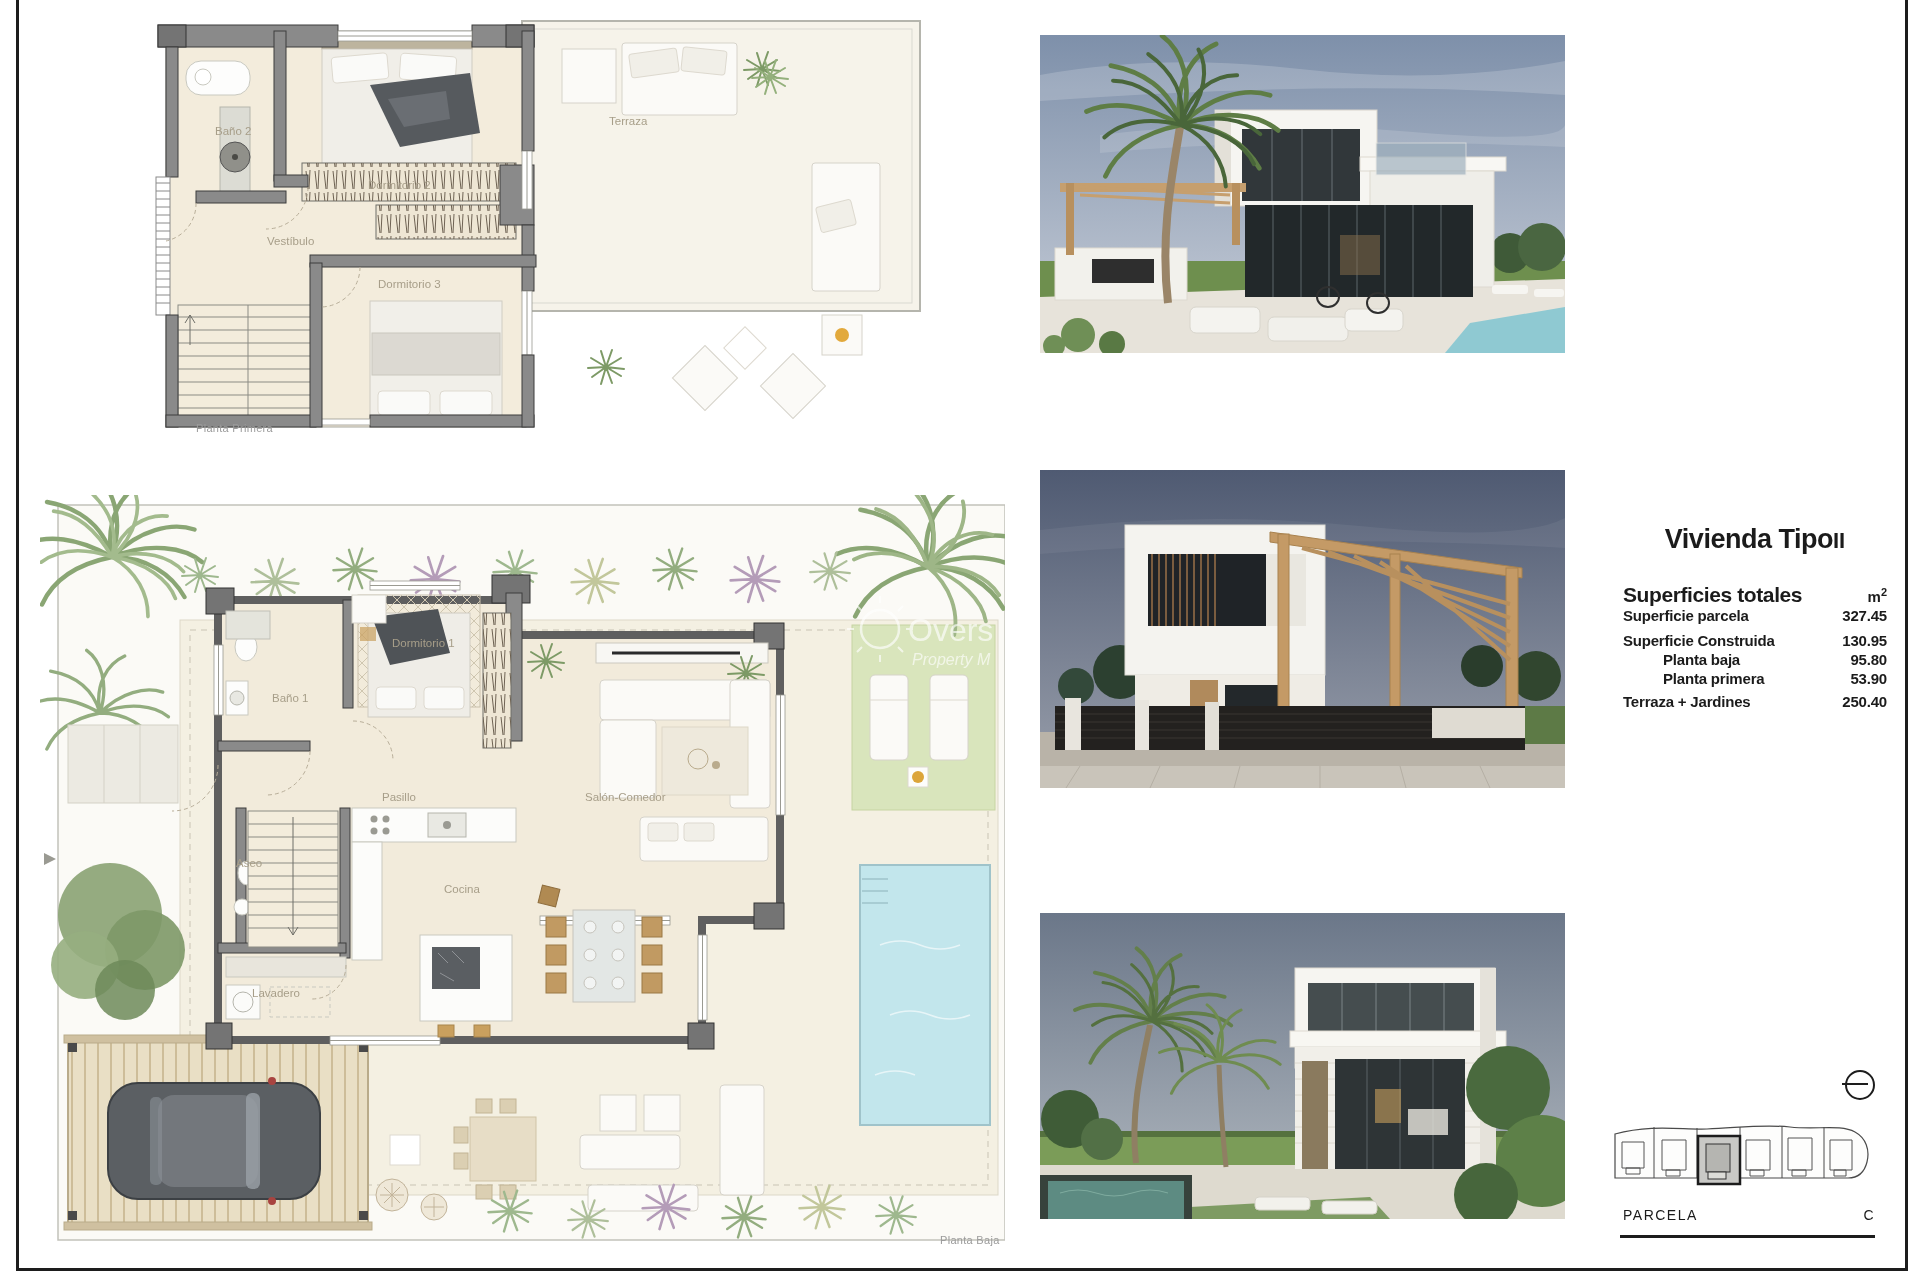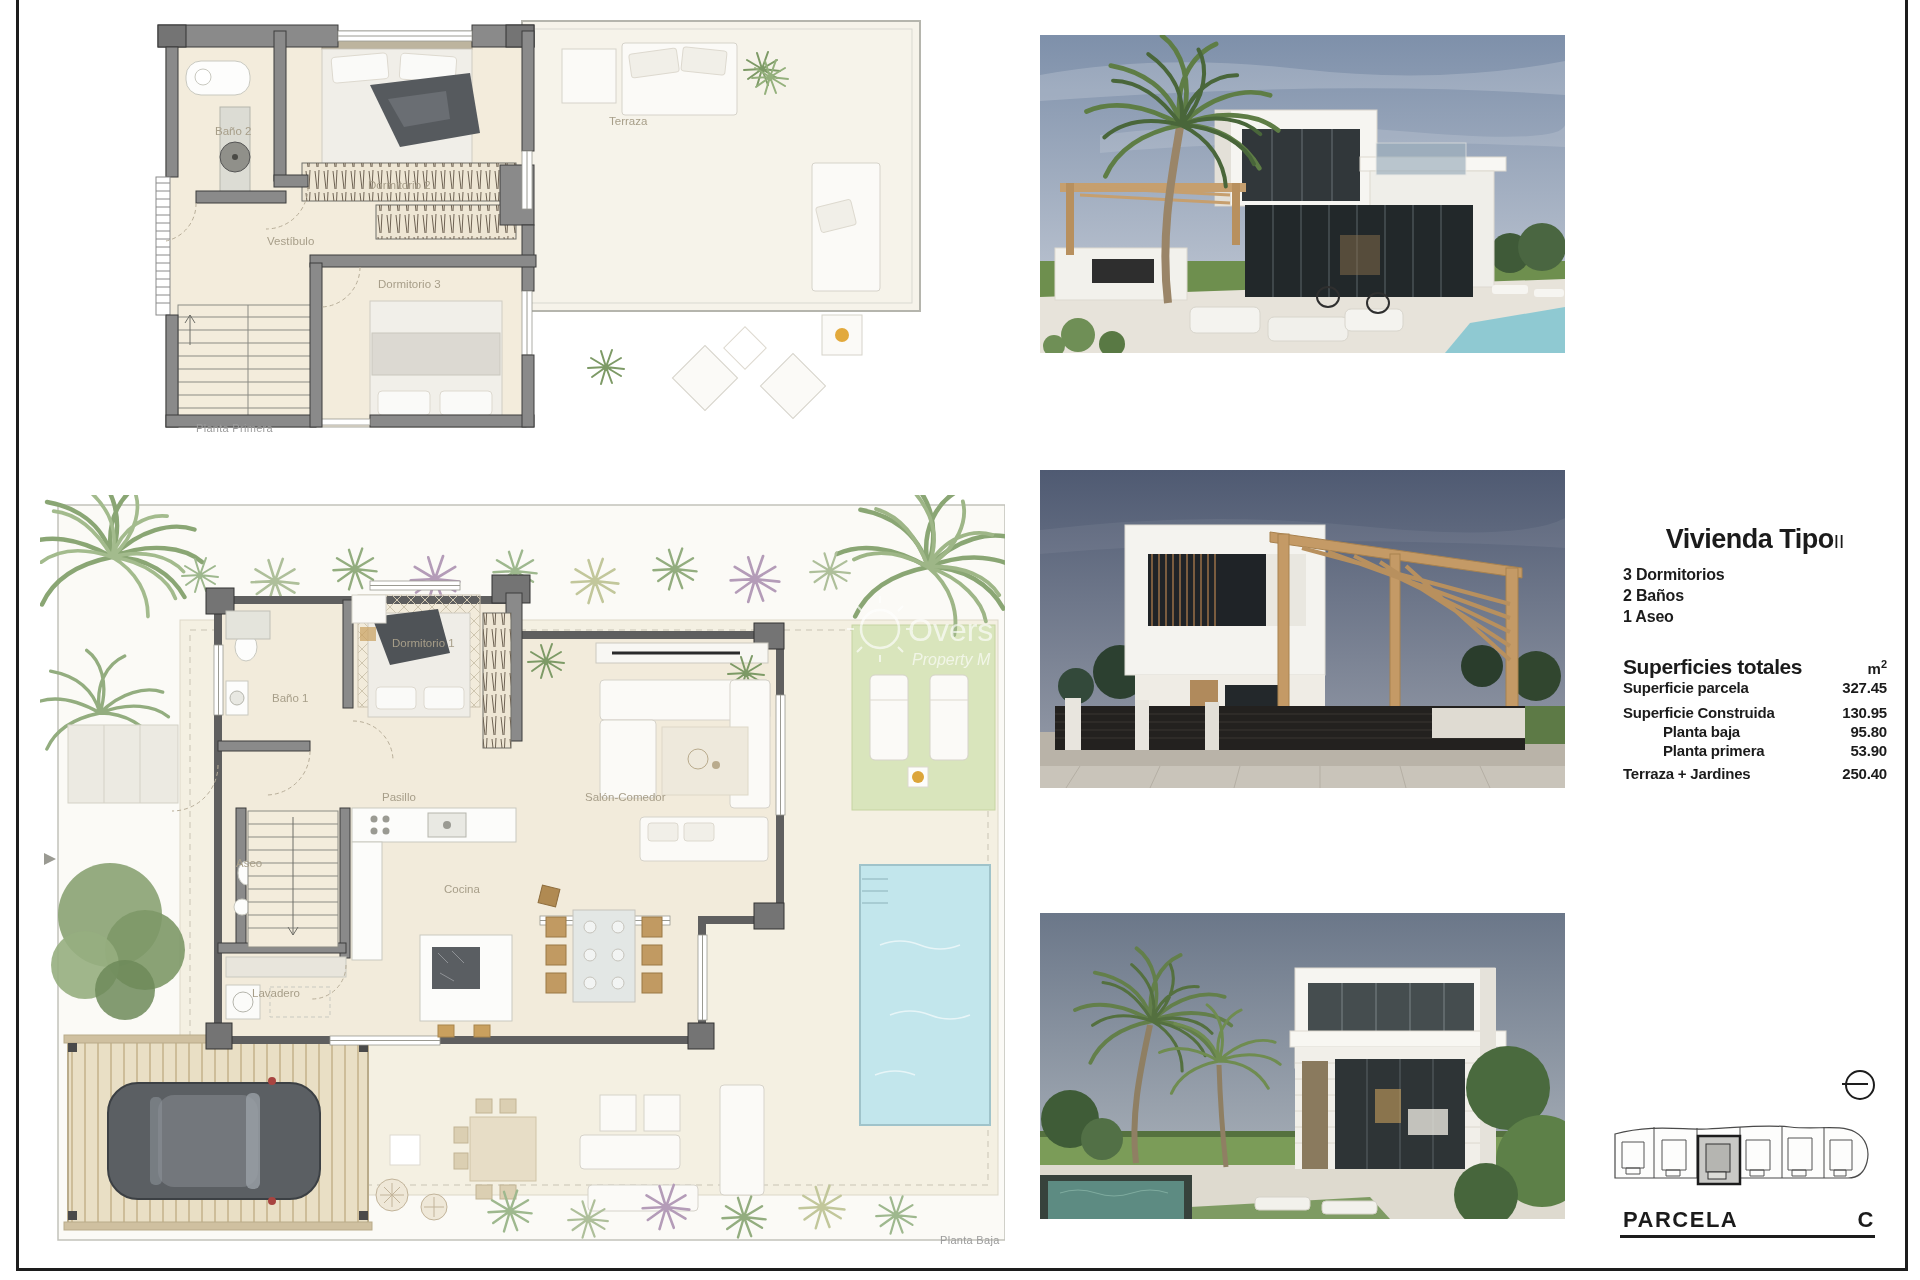--- a/index.html
+++ b/index.html
@@ -14,36 +14,36 @@
   .rlbl{font-size:11.5px;fill:#a79e89;}
   .wall{fill:#8a8a8a;stroke:#3d3d3d;stroke-width:1;}
   .wallD{fill:#747474;stroke:#333;stroke-width:1;}
   .furn{fill:#fbfaf7;stroke:#d6d3ca;stroke-width:1;}
   .winov{fill:#ffffff;stroke:#9a9a92;stroke-width:.8;}
   .doorarc{fill:none;stroke:#b8ae99;stroke-width:1;stroke-dasharray:4 3;}
   
   #info-panel{left:1623px;top:524px;width:264px;}
   .info-title-row{display:flex;justify-content:center;align-items:baseline;}
   .info-title{font-size:27px;font-weight:bold;letter-spacing:-.5px;}
-  .info-code{font-size:19px;font-weight:normal;}
+  .info-code{font-size:22px;font-weight:bold;}
   .feat{font-size:16px;font-weight:bold;line-height:21px;letter-spacing:-.2px;}
   .features{margin-top:9px;}
   .surf-row{display:flex;justify-content:space-between;align-items:baseline;margin-top:6px;}
   .surf-title{font-size:21px;font-weight:bold;letter-spacing:-.4px;}
   .surf-unit{font-size:15px;font-weight:bold;}
   .surf-unit sup{font-size:11px;}
   .rows{}
   .srow{display:flex;justify-content:space-between;font-size:15px;font-weight:bold;line-height:18px;letter-spacing:-.2px;}
   .srow.indent{padding-left:40px;}
   .mb7{margin-bottom:7px;}.mb1{margin-bottom:1px;}.mb5{margin-bottom:5px;}
   
   #compass{left:1845px;top:1070px;width:26px;height:26px;border:2px solid #1d1d1d;border-radius:50%;}
   #compass .needle{position:absolute;left:-5px;top:11px;width:26px;height:2px;background:#1d1d1d;}
   #parcela-labels{left:1623px;top:1207px;width:252px;display:flex;justify-content:space-between;}
-  .parcela-txt{font-size:22px;font-weight:bold;letter-spacing:1.5px;}
+  .parcela-txt{font-size:14px;font-weight:normal;letter-spacing:1.5px;}
   #parcela-rule{left:1620px;top:1235px;width:255px;height:3px;background:#1d1d1d;}
   .render{overflow:hidden;background:#9aa4b2;}
 </style>
 </head>
 <body>
 
 <svg width="0" height="0" style="position:absolute">
   <defs>
     <pattern id="wrob" width="9" height="22" patternUnits="userSpaceOnUse">
       <path d="M2,2 l2,18 M6,1 l-1,19" stroke="#6d6152" stroke-width="1" fill="none"></path>
@@ -574,25 +574,20 @@
     <rect x="215" y="284" width="55" height="13" rx="4" fill="#f2f1ec" stroke="#d5d2c8"></rect>
     <rect x="282" y="288" width="55" height="13" rx="4" fill="#f2f1ec" stroke="#d5d2c8"></rect>
   </svg>
 </div>
 
 <div class="abs" id="info-panel">
   <div class="info-title-row">
     <span class="info-title">Vivienda Tipo</span>
     <span class="info-code">II</span>
   </div>
-  <div class="features">
-    <div class="feat">3 Dormitorios</div>
-    <div class="feat">2 Baños</div>
-    <div class="feat">1 Aseo</div>
-  </div>
   <div class="surf-row" style="margin-top:28px;">
     <span class="surf-title">Superficies totales</span>
     <span class="surf-unit"><span>m</span><sup>2</sup></span>
   </div>
   <div class="rows">
     <div class="srow mb7">
       <span>Superficie parcela</span>
         <span>327.45</span>
     </div>
     <div class="srow mb1">

